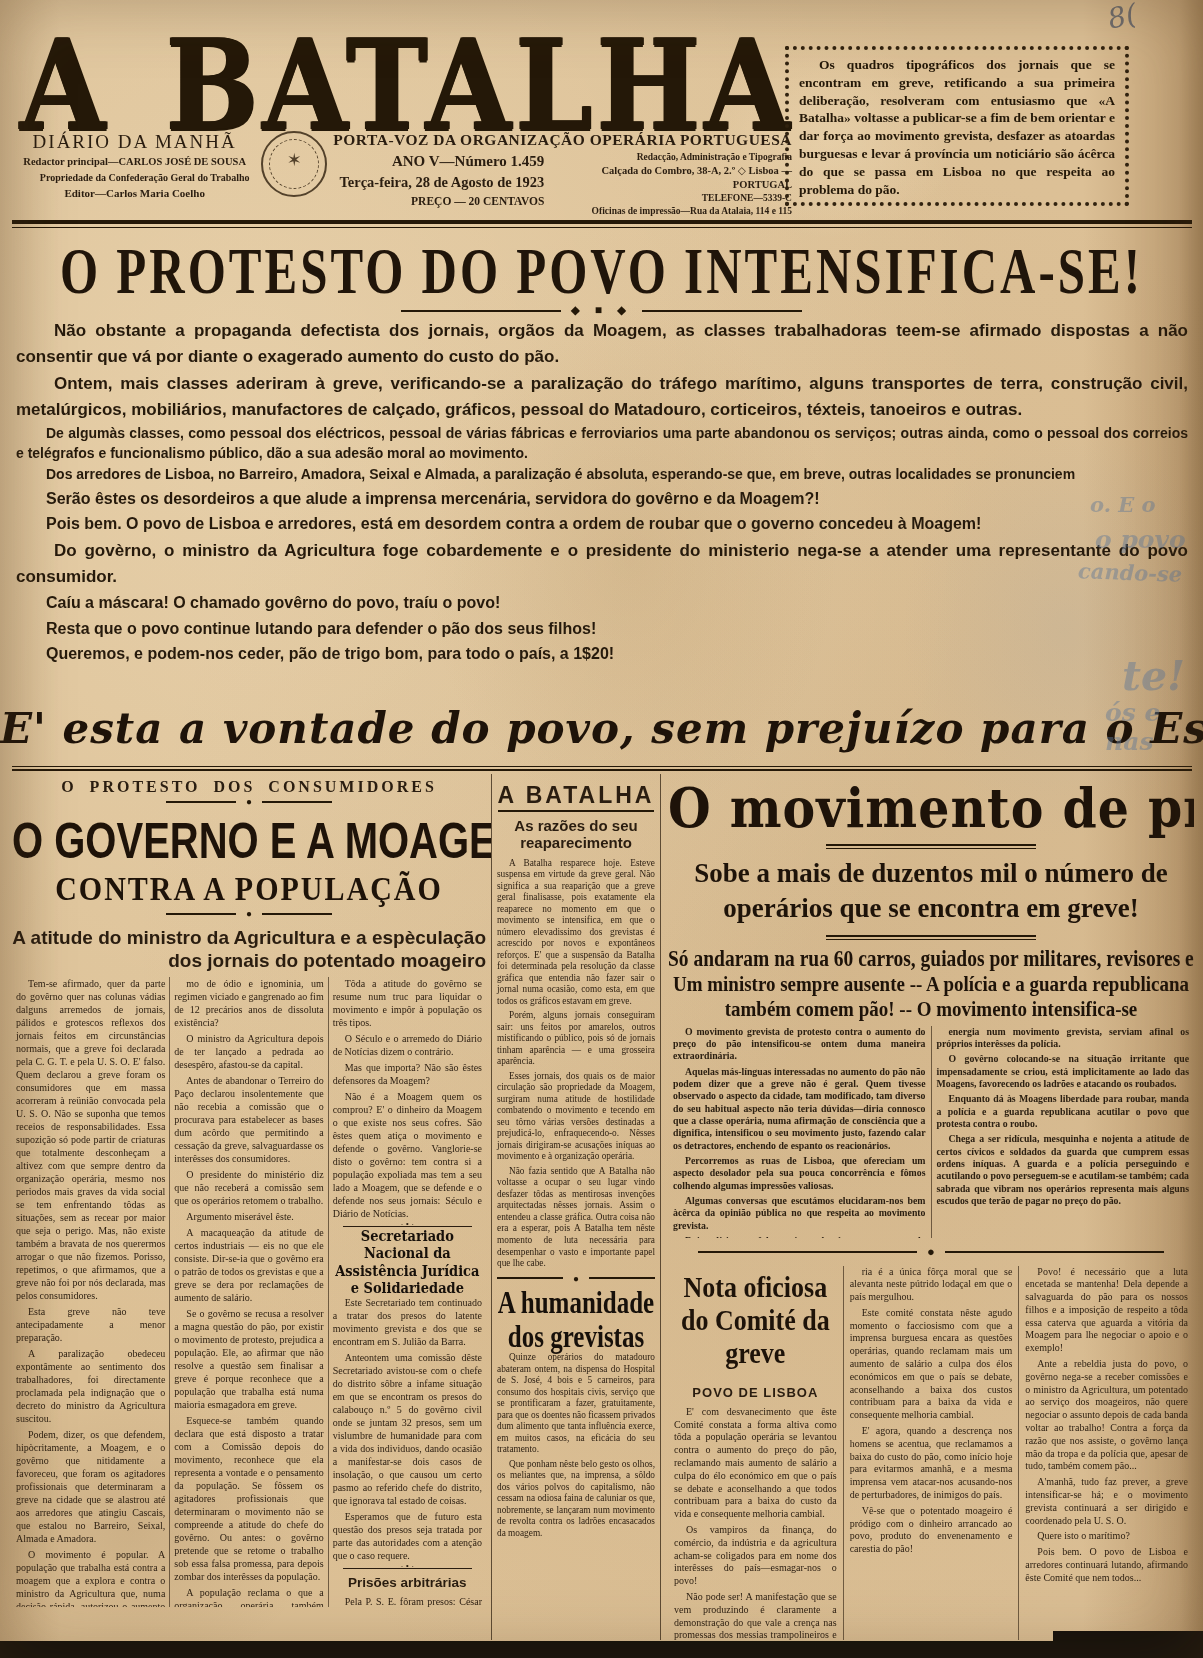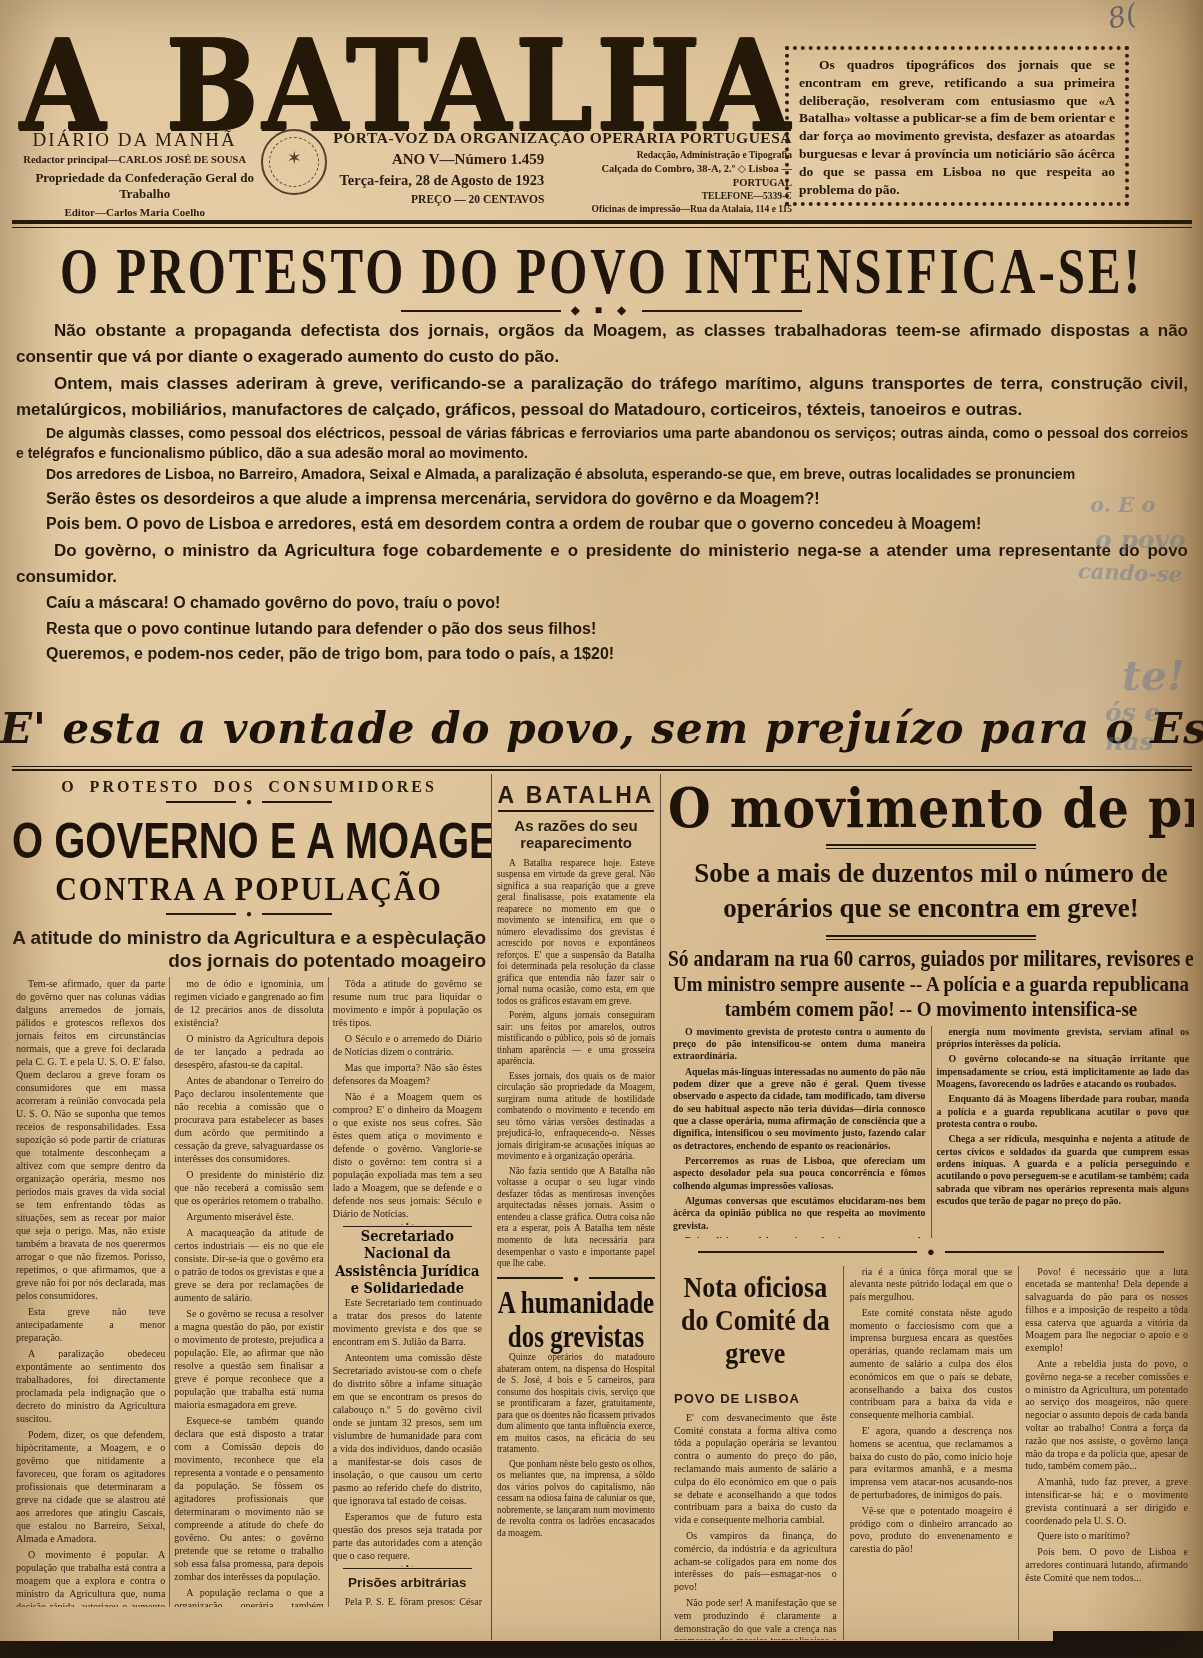--- a/index.html
+++ b/index.html
@@ -29,21 +29,21 @@
   .mast-title{
     font-family:"DejaVu Serif",serif;font-weight:bold;font-size:110px;line-height:.92;
     letter-spacing:4px;word-spacing:14px;color:#241808;white-space:nowrap;
     transform:scaleY(1.14);transform-origin:top left;margin-left:6px;
     text-shadow:1px 0 #241808,-1px 0 #241808,0 1px #241808;
   }
   .mast-info{position:absolute;left:0;bottom:0;width:100%;display:flex;align-items:flex-start;}
   .mi-left{width:310px;text-align:center;}
   .mi-left .l1{font-size:19px;font-weight:normal;letter-spacing:2px;}
   .mi-left .l2{font-size:10.5px;font-weight:bold;margin-top:3px;}
-  .mi-left .l3{font-size:13px;font-weight:bold;margin-top:5px;margin-left:20px;}
+  .mi-left .l3{font-size:10px;font-weight:bold;margin-top:5px;margin-left:20px;}
   .mi-left .l4{font-size:11px;font-weight:bold;margin-top:4px;}
   .seal{width:62px;height:62px;border:2px solid #3a2a16;border-radius:50%;margin:0 6px;flex:none;position:relative;opacity:.85;}
   .seal::before{content:"";position:absolute;inset:6px;border:1px dashed #3a2a16;border-radius:50%;}
   .seal::after{content:"✶";position:absolute;left:0;right:0;top:16px;text-align:center;font-size:18px;color:#3a2a16;}
   .mi-main{flex:1;text-align:right;}
   .pv{font-size:15.5px;font-weight:bold;letter-spacing:.5px;white-space:nowrap;}
   .mi-sub{display:flex;margin-top:2px;}
   .mi-center{width:46%;}
   .mi-center .l1{font-size:15px;font-weight:bold;margin-top:2px;}
   .mi-center .l2{font-size:14.5px;font-weight:bold;margin-top:4px;}
@@ -123,21 +123,21 @@
   .mp-body{display:flex;height:212px;overflow:hidden;margin-top:6px;}
   .mp-bcol{width:50%;padding:0 5px;font-size:9.8px;line-height:1.26;text-align:justify;font-weight:bold;color:#2c2012;}
   .mp-bcol + .mp-bcol{border-left:1px solid rgba(40,25,10,.6);}
   .orn-wide{margin:6px 30px;}
   .orn-wide .ln{flex:1;height:2px;}
   .orn-wide .gl{font-size:13px;}
   .nota-row{display:flex;margin-top:2px;}
   .nota-col{width:33.33%;padding:0 6px;font-size:10px;line-height:1.28;text-align:justify;}
   .nota-col + .nota-col{border-left:1px solid rgba(40,25,10,.6);}
   .nota-head{margin:10px 0 2px;text-align:center;font-family:"Liberation Serif",serif;font-weight:bold;font-size:26px;line-height:1.15;transform:scaleY(1.1);color:#1e1309;}
-  .nota-sub{margin:26px 0 4px;text-align:left;font-family:"Liberation Sans",sans-serif;font-weight:bold;font-size:13px;letter-spacing:1px;}
+  .nota-sub{margin:20px 0 4px;text-align:center;font-family:"Liberation Sans",sans-serif;font-weight:bold;font-size:13px;letter-spacing:1px;}
 
   .ghost{position:absolute;font-family:"DejaVu Serif",serif;font-weight:bold;font-style:italic;color:rgba(95,120,150,.45);pointer-events:none;}
   .g1{left:1090px;top:492px;font-size:21px;}
   .g2{left:1095px;top:525px;font-size:25px;}
   .g3{left:1078px;top:560px;font-size:21px;transform:rotate(2deg);}
   .g4{left:1122px;top:652px;font-size:41px;}
   .g5{left:1105px;top:698px;font-size:25px;}
 </style>
 </head>
 <body>

